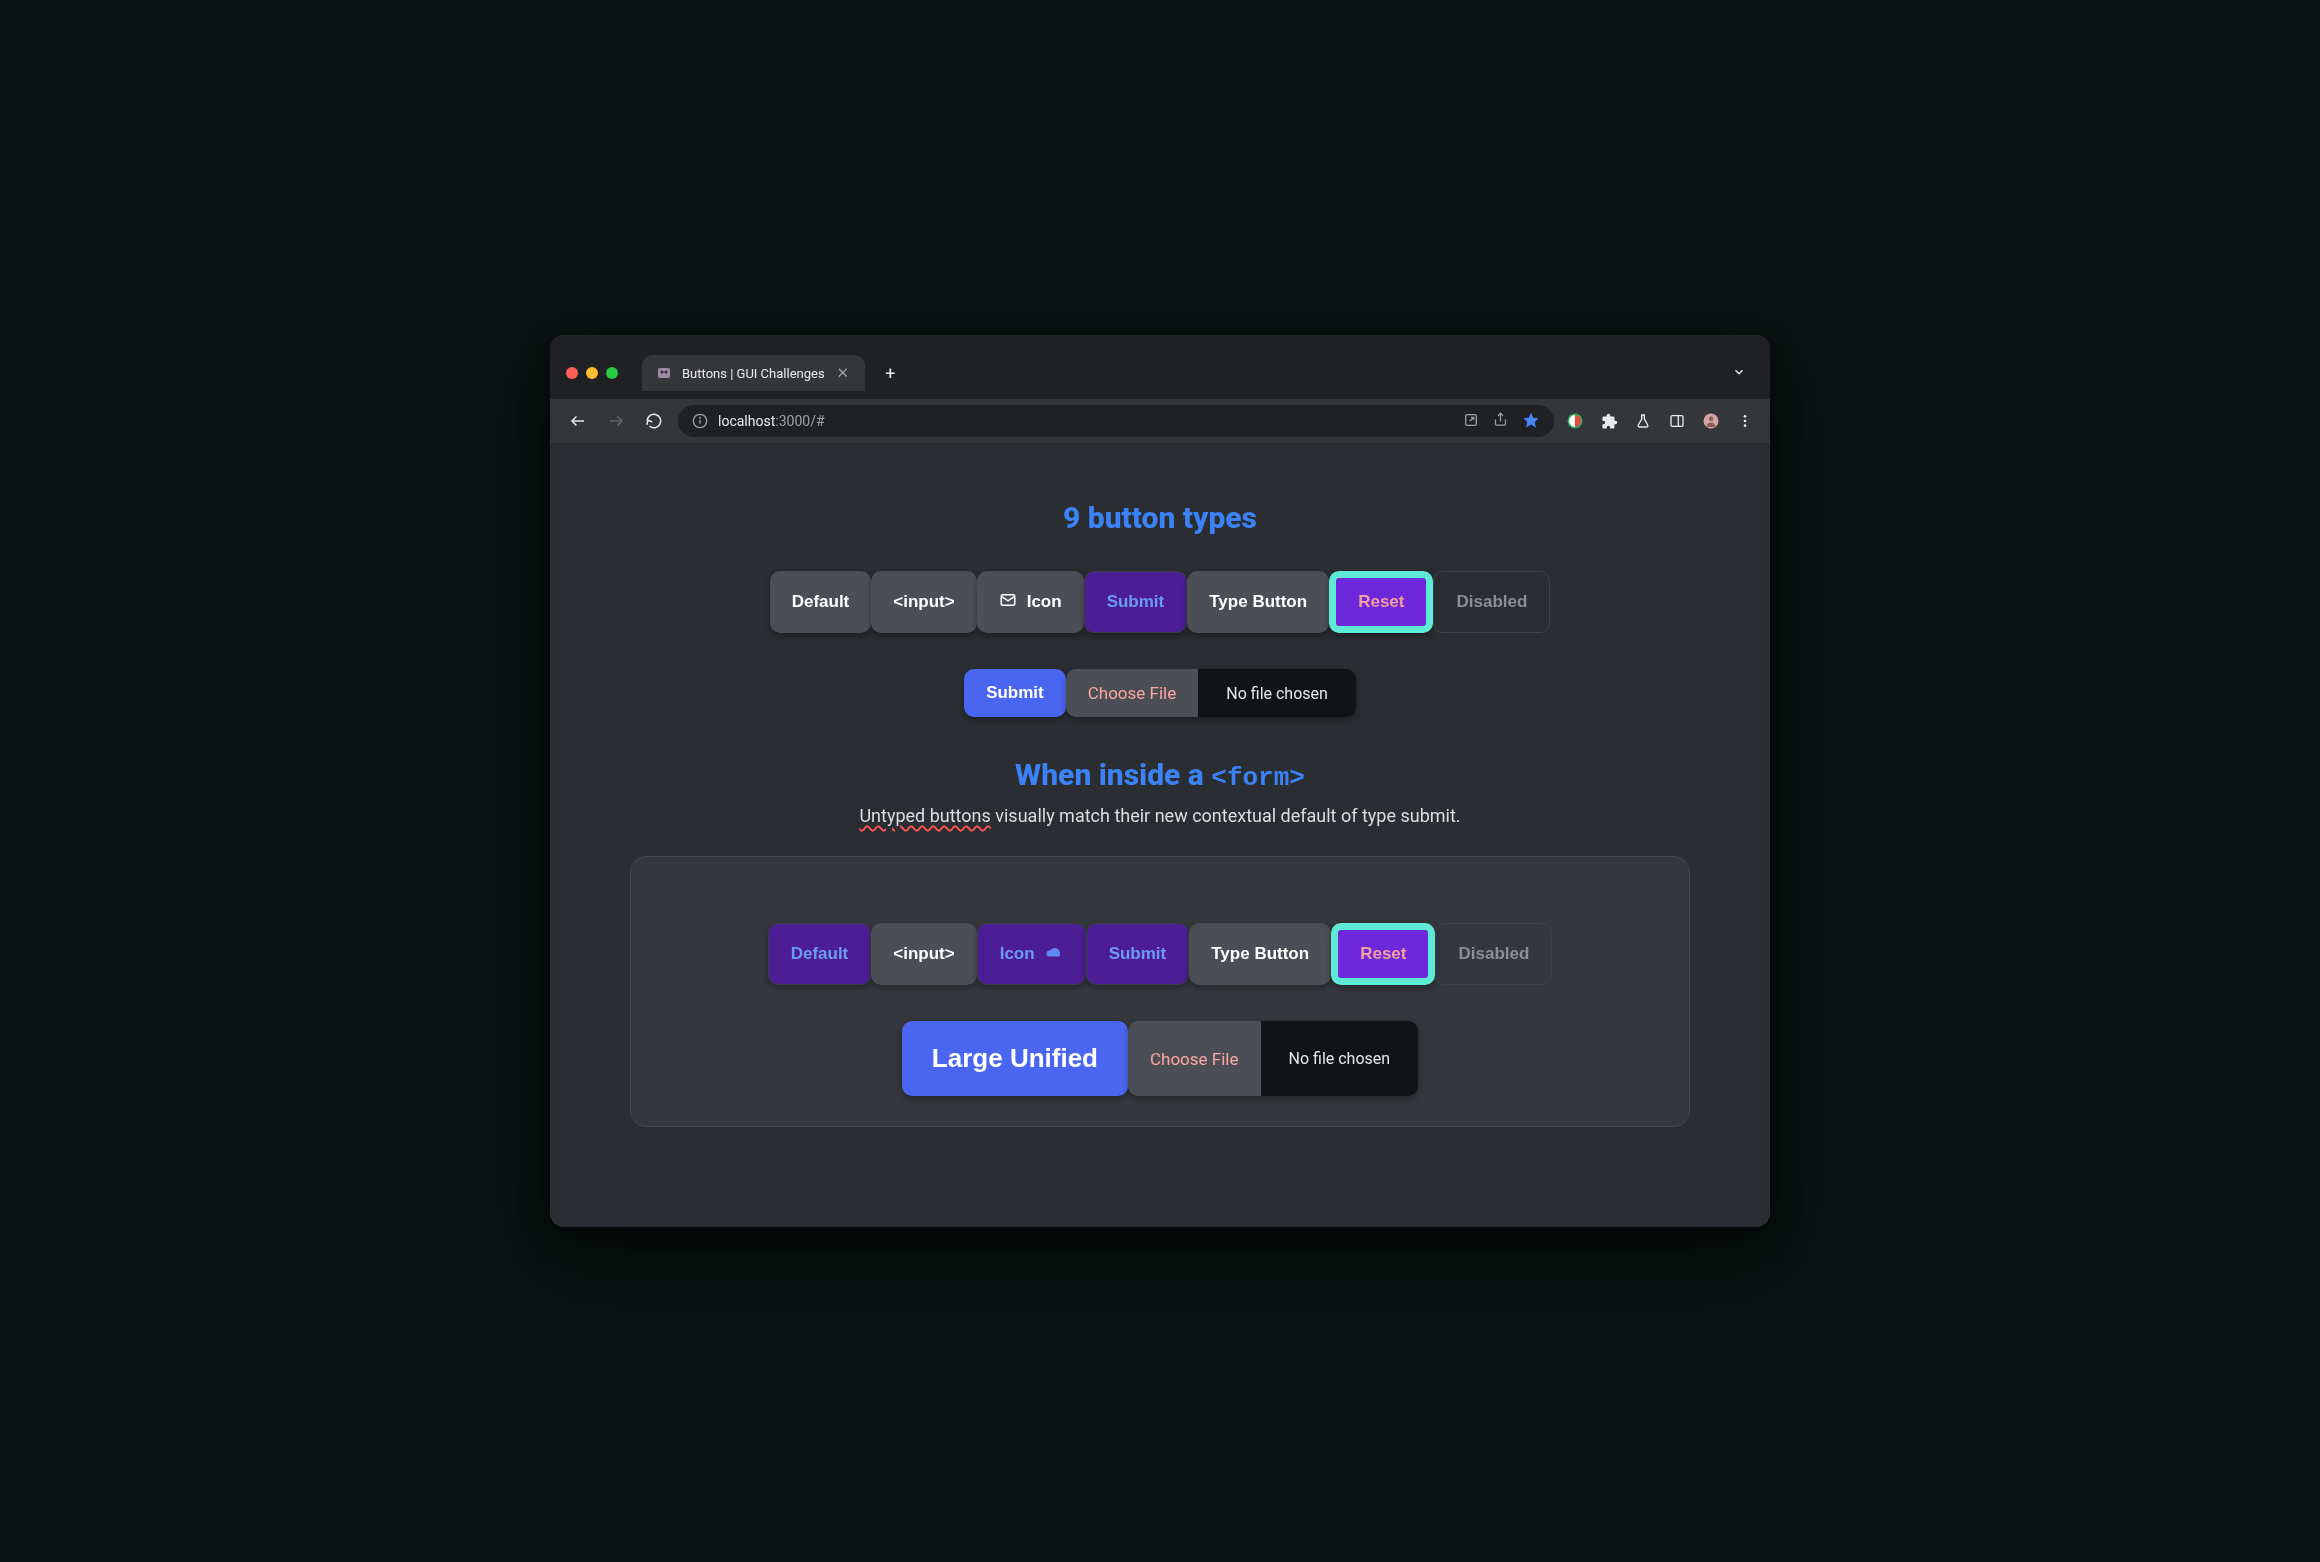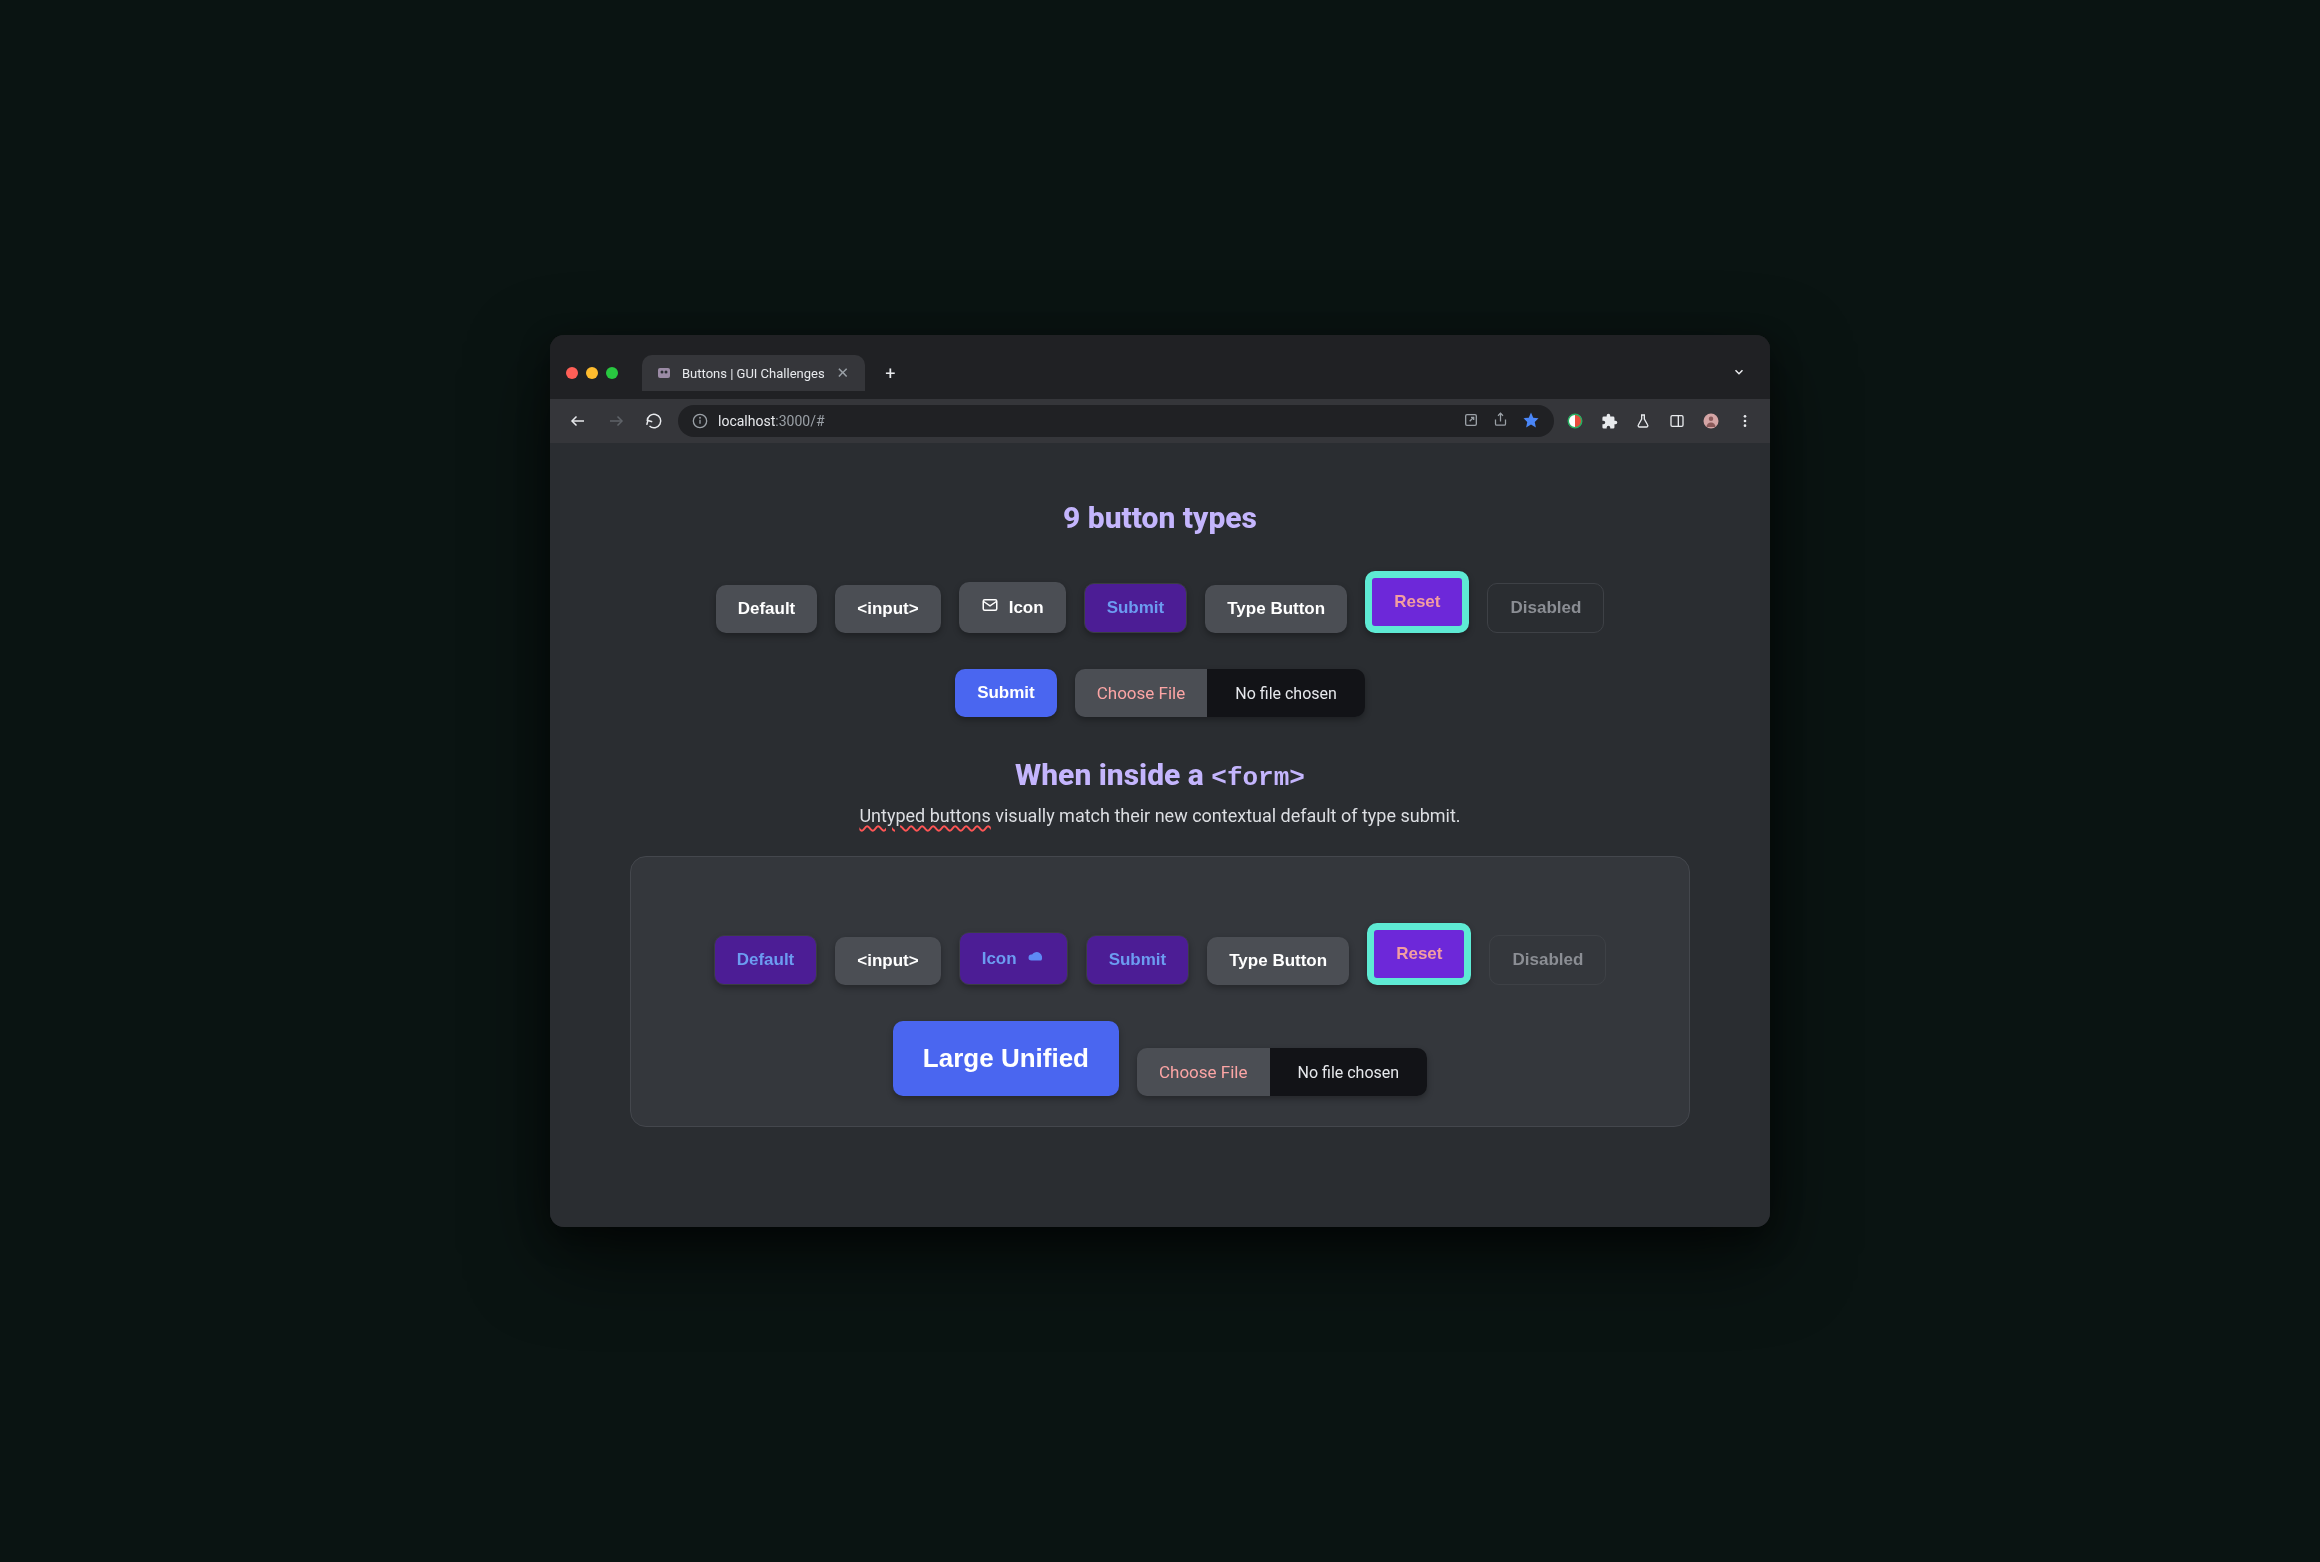--- a/index.html
+++ b/index.html
@@ -188,21 +188,21 @@
       padding: 40px 80px 60px 80px;
       min-height: 700px;
     }
 
     .section {
       text-align: center;
       margin-bottom: 40px;
     }
 
     .heading {
-      color: #c4b5fd;
+      color: #3b82f6;
       font-size: 30px;
       font-weight: 800;
       margin-bottom: 12px;
       margin-top: 17px;
     }
 
     .heading .code-inline {
       font-family: "Courier New", monospace;
       font-weight: 700;
       font-size: 26px;
@@ -217,23 +217,21 @@
     .subtitle .spell-error {
       text-decoration: underline wavy #f55;
       text-decoration-thickness: 1.5px;
       text-underline-offset: 3px;
     }
 
     .button-grid {
       display: flex;
       flex-wrap: wrap;
       justify-content: center;
-      gap: 18px;
       margin-top: 36px;
-      align-items: flex-end;
     }
 
     .btn {
       border: none;
       border-radius: 10px;
       padding: 14px 22px;
       font-size: 17px;
       font-weight: 700;
       cursor: pointer;
       display: inline-flex;

